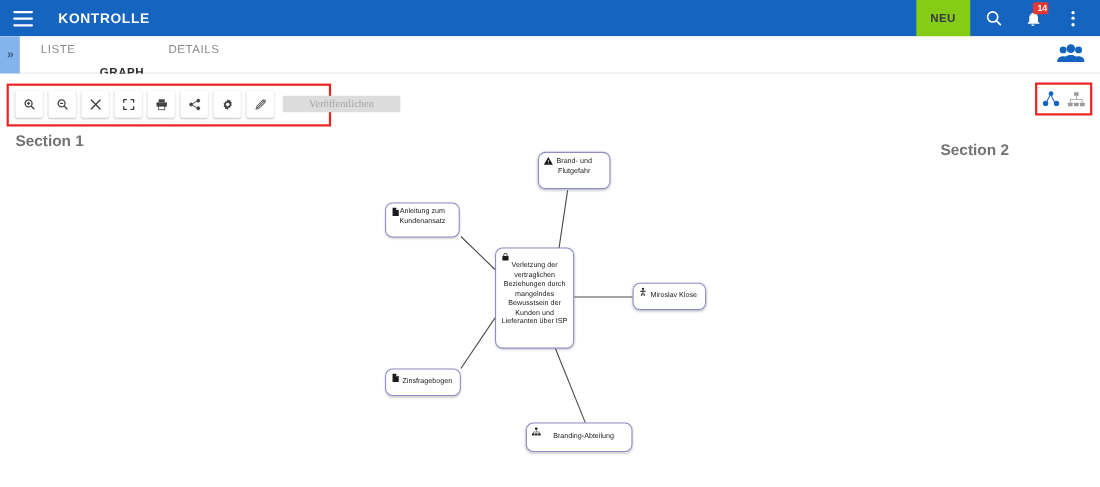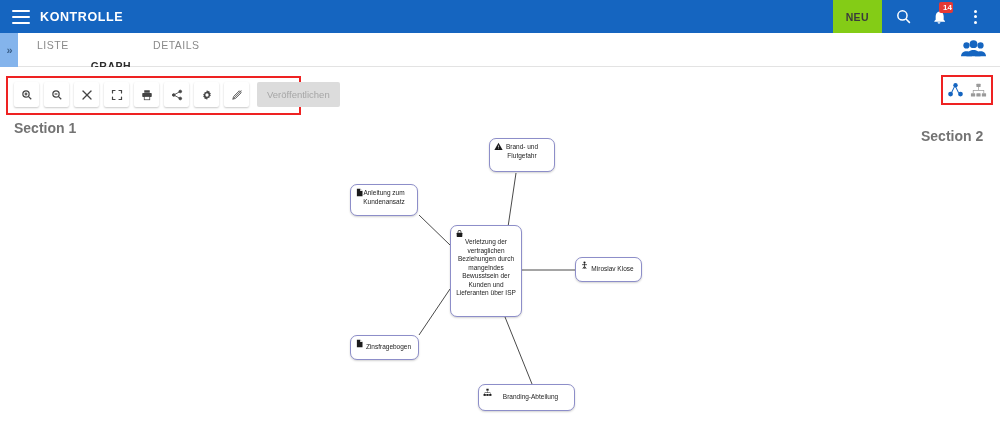--- a/index.html
+++ b/index.html
@@ -19,21 +19,21 @@
     box-sizing:border-box;
     padding:0 10px 0 10px;
   }
   .hamburger{
     width:18px;height:14px;display:flex;flex-direction:column;
     justify-content:space-between;cursor:pointer;margin-left:2px;
   }
   .hamburger span{display:block;height:2px;background:#fff;border-radius:1px;}
   #app-title{
     color:#ffffff;font-size:12.5px;font-weight:bold;letter-spacing:.6px;
-    margin-left:10px;
+    margin-left:23px;
   }
   .spacer{flex:1;}
   #btn-neu{
     background:#84cc16;color:#3b3b3b;border:none;
     font-size:10.5px;font-weight:bold;letter-spacing:.4px;
     padding:18px 13px;border-radius:2px;cursor:pointer;
     font-family:"Liberation Sans", sans-serif;
   }
   .hdr-icon{
     width:30px;height:30px;display:flex;align-items:center;justify-content:center;
@@ -90,32 +90,32 @@
     position:absolute;left:14px;top:15px;
     display:flex;align-items:center;gap:5px;
   }
   .tb-btn{
     width:25px;height:25px;background:#ffffff;border:none;
     box-shadow:0 1px 2px rgba(0,0,0,.22);
     border-radius:2px;display:flex;align-items:center;justify-content:center;
     cursor:pointer;padding:0;
   }
   #btn-publish{
-    height:25px;background:#dcdcdc;border:none;color:#a6a6a6;
-    font-size:9.5px;padding:0 10px;border-radius:2px;
+    height:15px;background:#dcdcdc;border:none;color:#a6a6a6;
+    font-size:9.5px;padding:0 24px;border-radius:2px;
     margin-left:3px;cursor:default;
-    font-family:Liberation Sans, sans-serif;
+    font-family:Liberation Serif, serif;
     white-space:nowrap;
   }
   .sec-label{
     position:absolute;color:#737373;font-size:14px;font-weight:bold;
     font-family:"Liberation Sans", sans-serif;
   }
   #sec1-label{left:14px;top:53px;}
-  #sec2-label{left:921px;top:61px;}
+  #sec2-label{left:855px;top:61px;}
 
   
   #sec2-box{
     position:absolute;left:941px;top:8px;width:52px;height:30px;
     border:2px solid #ee2222;box-sizing:border-box;
     display:flex;align-items:center;justify-content:center;gap:6px;
   }
   .layout-btn{cursor:pointer;display:flex;align-items:center;justify-content:center;}
 
   

